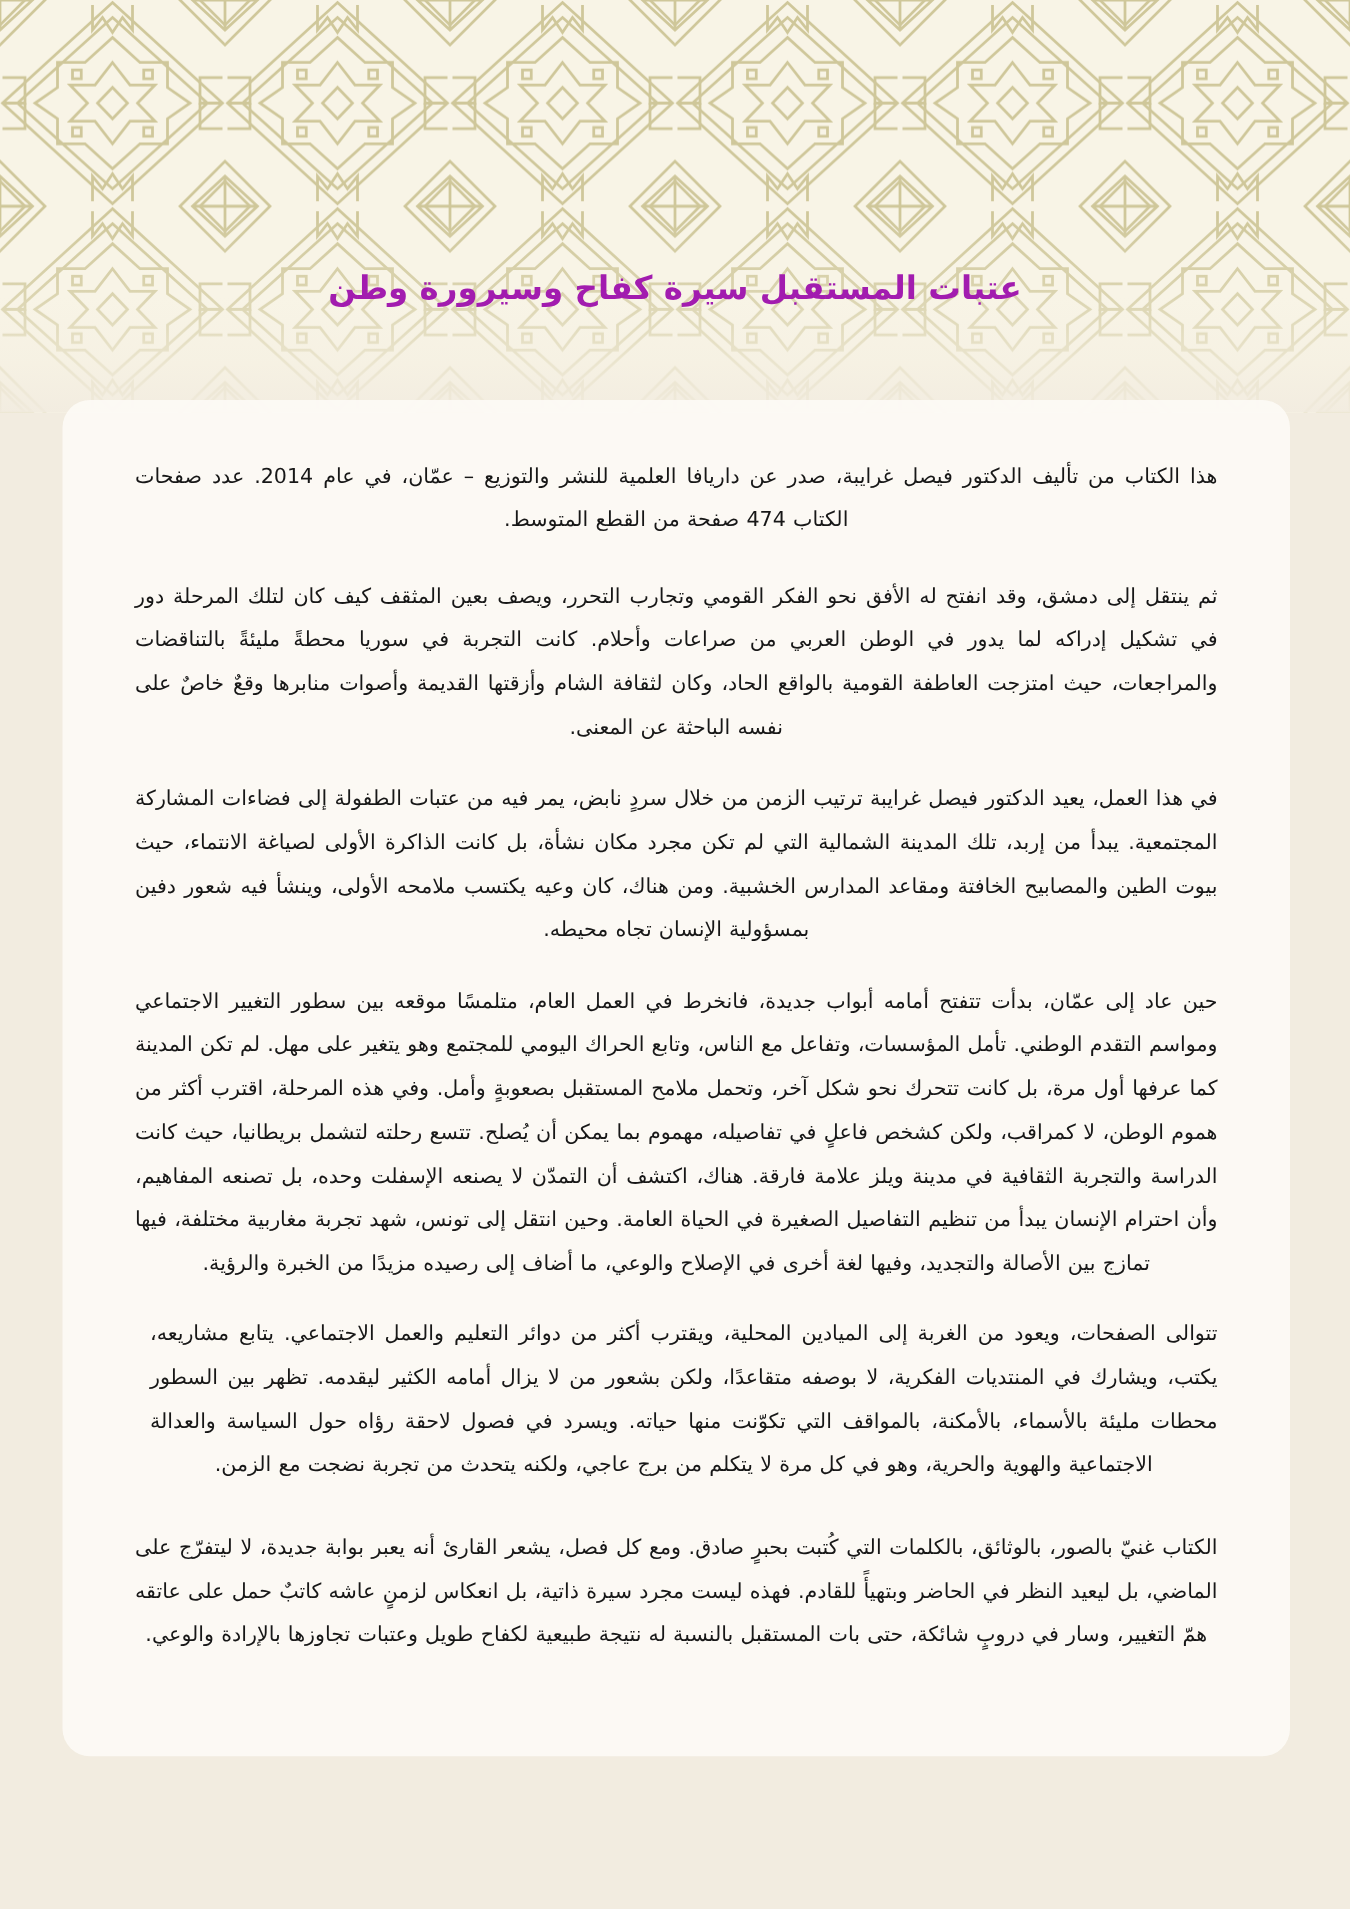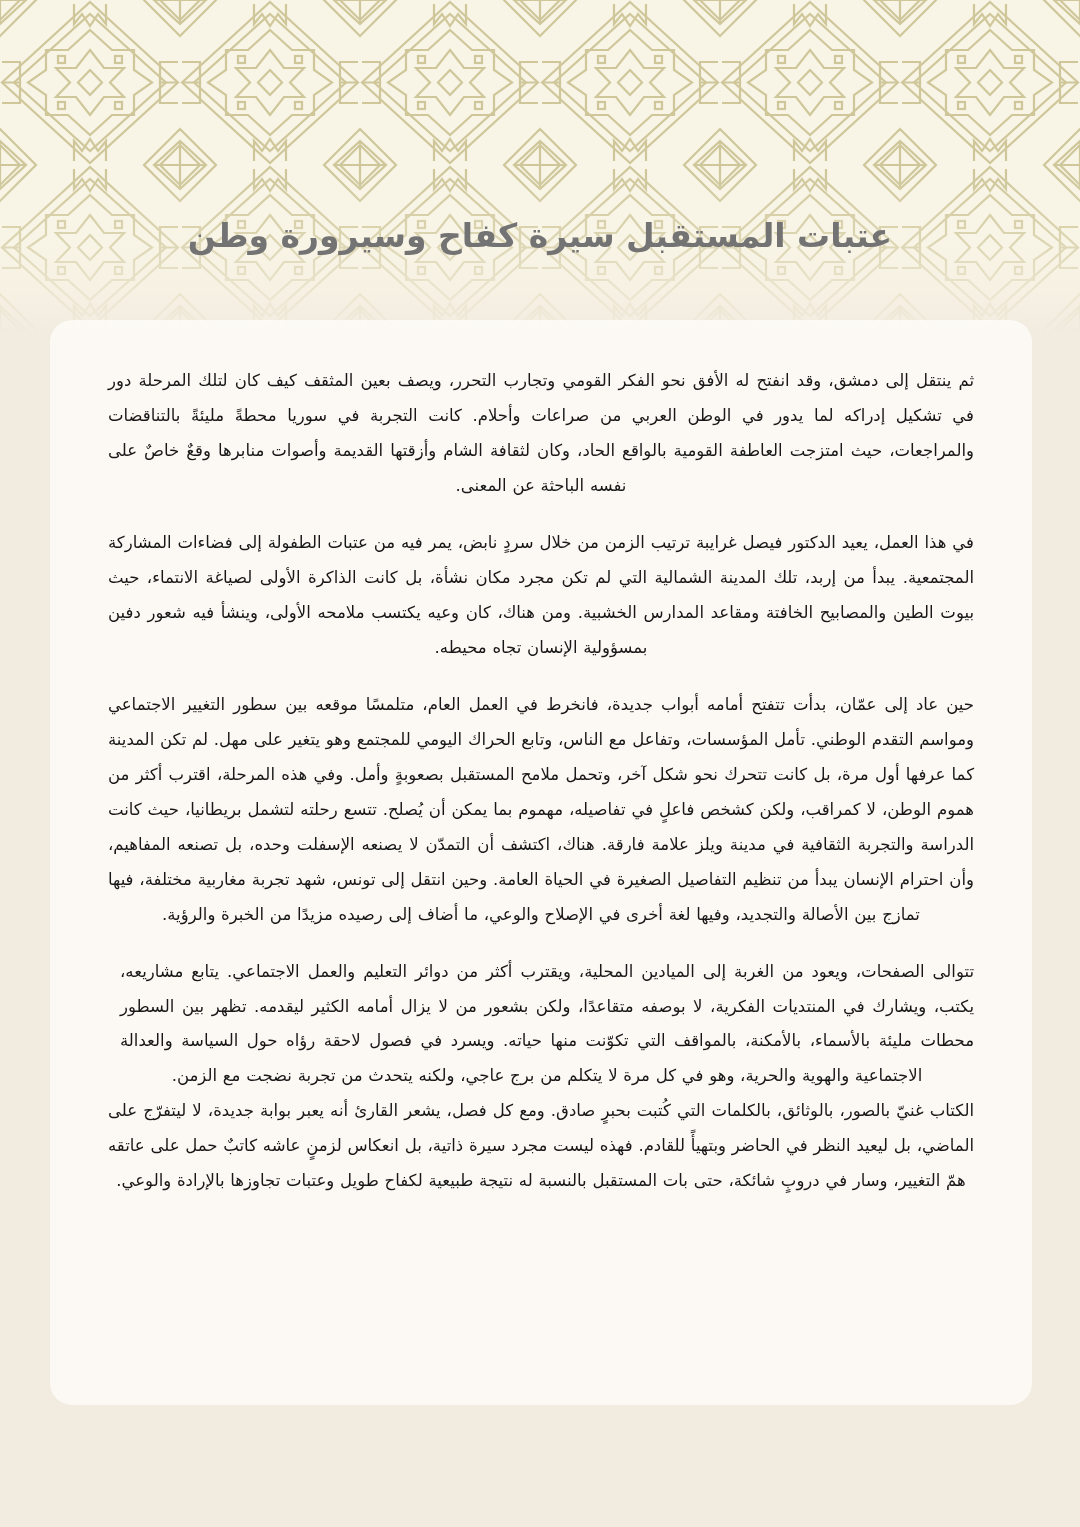--- a/index.html
+++ b/index.html
@@ -47,23 +47,23 @@
     position:absolute;
     left:0; top:214px;
     width:1080px;
     text-align:center;
     z-index:5;
   }
   #doc-title {
     display:inline-block;
     font-family:"DejaVu Sans", sans-serif;
     font-weight:bold;
-    font-size:33px;
+    font-size:26px;
     line-height:1.35;
-    color:#737373;
+    color:#a21caf;
     letter-spacing:0px;
     direction:rtl;
     white-space:nowrap;
   }
 
   
   #content-card {
     position:absolute;
     left:50px;
     top:320px;
@@ -79,21 +79,21 @@
     direction:rtl;
     text-align:justify;
     text-align-last:center;
     font-family:"DejaVu Sans", sans-serif;
     font-size:16.5px;
     line-height:2.12;
     color:#171717;
     margin-bottom:22px;
     word-spacing:0.5px;
   }
-  .para:last-child { margin-bottom:0; }
+  .para:last-child { margin-bottom:0;margin-top:31px; }
 
   .para.tight { margin-bottom:0;margin-left:12px; }
 
   
   #para-intro {
     margin-bottom:26px;
   }
 </style>
 </head>
 <body>
@@ -150,20 +150,21 @@
   </svg>
   <div id="pattern-fade"></div>
 </div>
 
 <div id="title-wrap">
   <h1 id="doc-title">عتبات المستقبل سيرة  كفاح وسيرورة وطن</h1>
 </div>
 
 <div id="content-card">
 
+  <p class="para" id="para-intro">هذا الكتاب من تأليف الدكتور فيصل غرايبة، صدر عن داريافا العلمية للنشر والتوزيع – عمّان، في عام 2014. عدد صفحات الكتاب 474 صفحة من القطع المتوسط.</p>
 
   <p class="para">ثم ينتقل إلى دمشق، وقد انفتح له الأفق نحو الفكر القومي وتجارب التحرر، ويصف بعين المثقف كيف كان لتلك المرحلة دور في تشكيل إدراكه لما يدور في الوطن العربي من صراعات وأحلام. كانت التجربة في سوريا محطةً مليئةً بالتناقضات والمراجعات، حيث امتزجت العاطفة القومية بالواقع الحاد، وكان لثقافة الشام وأزقتها القديمة وأصوات منابرها وقعٌ خاصٌ على نفسه الباحثة عن المعنى.</p>
 
   <p class="para">في هذا العمل، يعيد الدكتور فيصل غرايبة ترتيب الزمن من خلال سردٍ نابض، يمر فيه من عتبات الطفولة إلى فضاءات المشاركة المجتمعية. يبدأ من إربد، تلك المدينة الشمالية التي لم تكن مجرد مكان نشأة، بل كانت الذاكرة الأولى لصياغة الانتماء، حيث بيوت الطين والمصابيح الخافتة ومقاعد المدارس الخشبية. ومن هناك، كان وعيه يكتسب ملامحه الأولى، وينشأ فيه شعور دفين بمسؤولية الإنسان تجاه محيطه.</p>
 
   <p class="para">حين عاد إلى عمّان، بدأت تتفتح أمامه أبواب جديدة، فانخرط في العمل العام، متلمسًا موقعه بين سطور التغيير الاجتماعي ومواسم التقدم الوطني. تأمل المؤسسات، وتفاعل مع الناس، وتابع الحراك اليومي للمجتمع وهو يتغير على مهل. لم تكن المدينة كما عرفها أول مرة، بل كانت تتحرك نحو شكل آخر، وتحمل ملامح المستقبل بصعوبةٍ وأمل. وفي هذه المرحلة، اقترب أكثر من هموم الوطن، لا كمراقب، ولكن كشخص فاعلٍ في تفاصيله، مهموم بما يمكن أن يُصلح. تتسع رحلته لتشمل بريطانيا، حيث كانت الدراسة والتجربة الثقافية في مدينة ويلز علامة فارقة. هناك، اكتشف أن التمدّن لا يصنعه الإسفلت وحده، بل تصنعه المفاهيم، وأن احترام الإنسان يبدأ من تنظيم التفاصيل الصغيرة في الحياة العامة. وحين انتقل إلى تونس، شهد تجربة مغاربية مختلفة، فيها تمازج بين الأصالة والتجديد، وفيها لغة أخرى في الإصلاح والوعي، ما أضاف إلى رصيده مزيدًا من الخبرة والرؤية.</p>
 
   <p class="para tight">تتوالى الصفحات، ويعود من الغربة إلى الميادين المحلية، ويقترب أكثر من دوائر التعليم والعمل الاجتماعي. يتابع مشاريعه، يكتب، ويشارك في المنتديات الفكرية، لا بوصفه متقاعدًا، ولكن بشعور من لا يزال أمامه الكثير ليقدمه. تظهر بين السطور محطات مليئة بالأسماء، بالأمكنة، بالمواقف التي تكوّنت منها حياته. ويسرد في فصول لاحقة رؤاه حول السياسة والعدالة الاجتماعية والهوية والحرية، وهو في كل مرة لا يتكلم من برج عاجي، ولكنه يتحدث من تجربة نضجت مع الزمن.</p>
 
   <p class="para">الكتاب غنيّ بالصور، بالوثائق، بالكلمات التي كُتبت بحبرٍ صادق. ومع كل فصل، يشعر القارئ أنه يعبر بوابة جديدة، لا ليتفرّج على الماضي، بل ليعيد النظر في الحاضر وبتهيأً للقادم. فهذه ليست مجرد سيرة ذاتية، بل انعكاس لزمنٍ عاشه كاتبٌ حمل على عاتقه همّ التغيير، وسار في دروبٍ شائكة، حتى بات المستقبل بالنسبة له نتيجة طبيعية لكفاح طويل وعتبات تجاوزها بالإرادة والوعي.</p>

